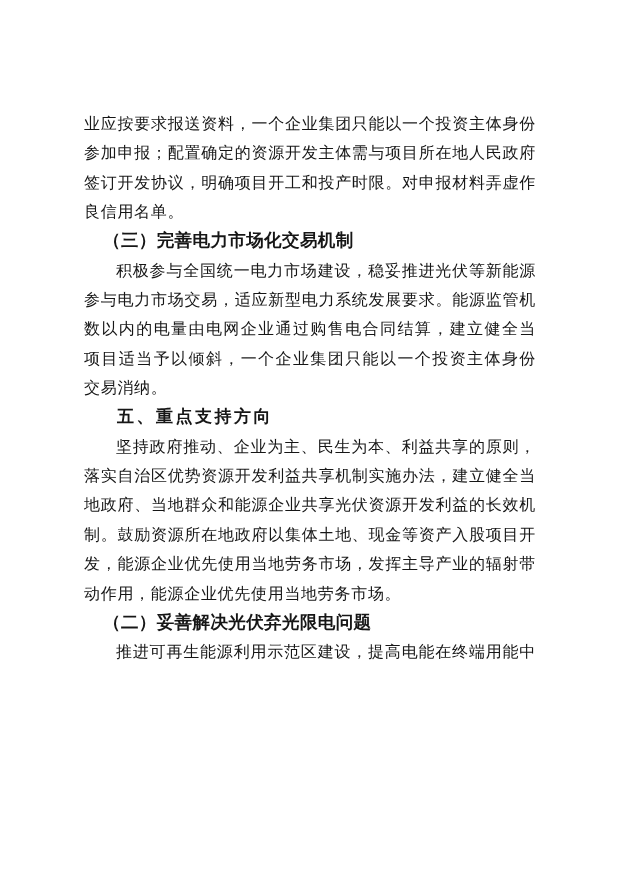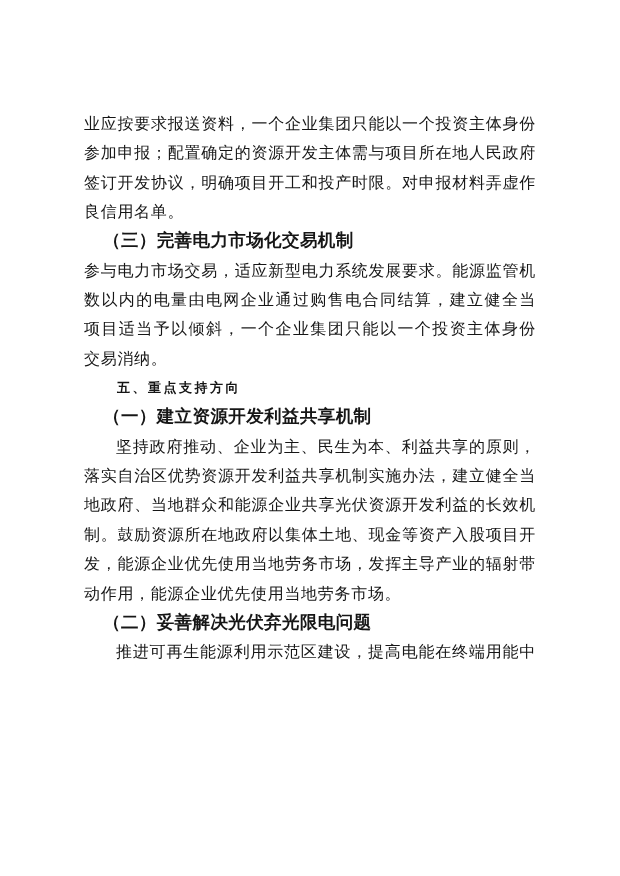--- a/index.html
+++ b/index.html
@@ -42,48 +42,48 @@
     font-weight: 700;
     font-size: 17.5px;
     letter-spacing: 0.4px;
     padding-left: 19px;
     text-align: center;
     text-align-last: left;
   }
   .h-part {
     font-family: "DejaVu Sans", "Liberation Sans", sans-serif;
     font-weight: 600;
-    font-size: 13px;
+    font-size: 17px;
     letter-spacing: 2.5px;
     padding-left: 33px;
     text-align: left;
     text-align-last: left;
   }
 </style>
 </head>
 <body>
 
 <div class="page">
   <div class="doc">
 
     <div class="ln just">业应按要求报送资料，一个企业集团只能以一个投资主体身份</div>
     <div class="ln just">参加申报；配置确定的资源开发主体需与项目所在地人民政府</div>
     <div class="ln just">签订开发协议，明确项目开工和投产时限。对申报材料弄虚作</div>
     <div class="ln">良信用名单。</div>
 
     <div class="ln h-sub">（三）完善电力市场化交易机制</div>
 
+    <div class="ln just indent">积极参与全国统一电力市场建设，稳妥推进光伏等新能源</div>
     <div class="ln just">参与电力市场交易，适应新型电力系统发展要求。能源监管机</div>
     <div class="ln just">数以内的电量由电网企业通过购售电合同结算，建立健全当</div>
     <div class="ln just">项目适当予以倾斜，一个企业集团只能以一个投资主体身份</div>
     <div class="ln">交易消纳。</div>
 
     <div class="ln h-part">五、重点支持方向</div>
 
-    <div class="ln h-sub">（一）建立资源开发利益共享机制</div>
 
     <div class="ln just indent">坚持政府推动、企业为主、民生为本、利益共享的原则，</div>
     <div class="ln just">落实自治区优势资源开发利益共享机制实施办法，建立健全当</div>
     <div class="ln just">地政府、当地群众和能源企业共享光伏资源开发利益的长效机</div>
     <div class="ln just">制。鼓励资源所在地政府以集体土地、现金等资产入股项目开</div>
     <div class="ln just">发，能源企业优先使用当地劳务市场，发挥主导产业的辐射带</div>
     <div class="ln">动作用，能源企业优先使用当地劳务市场。</div>
 
     <div class="ln h-sub">（二）妥善解决光伏弃光限电问题</div>
 

